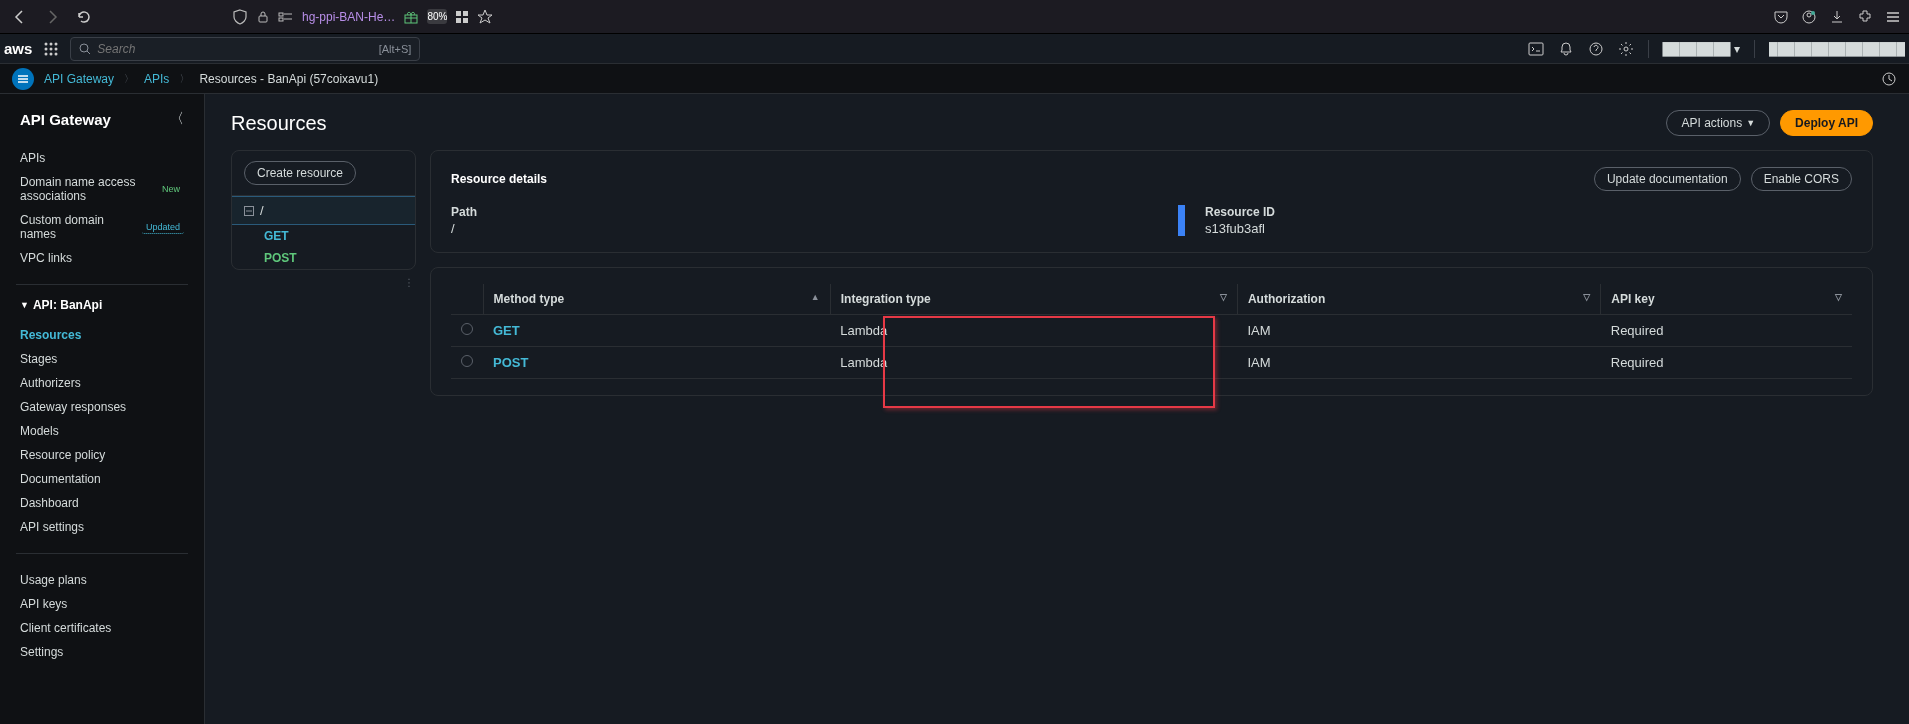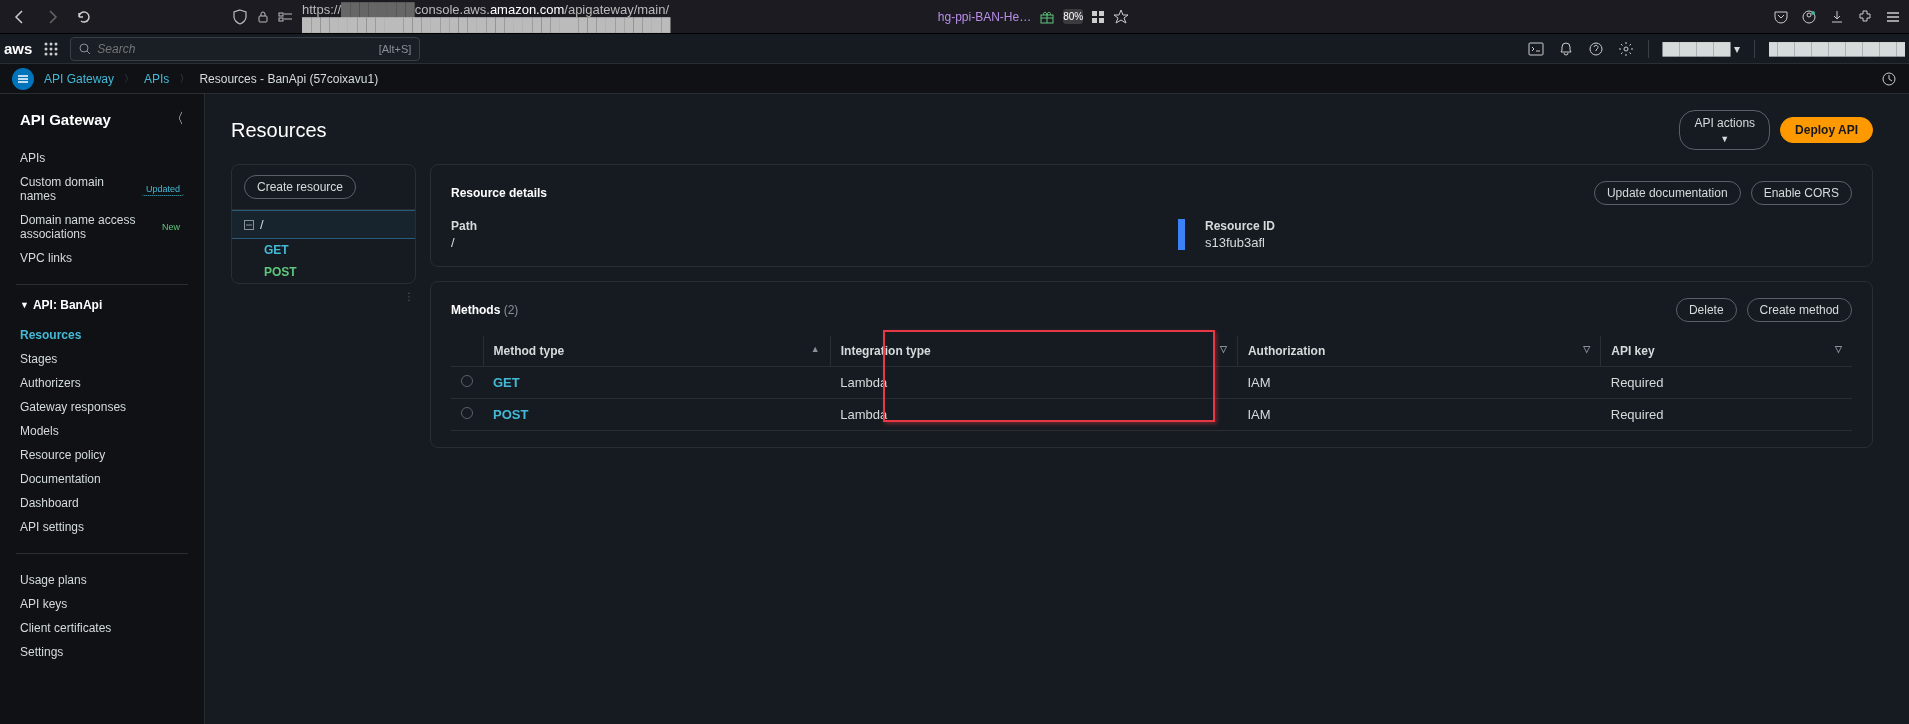--- a/index.html
+++ b/index.html
@@ -53,21 +53,21 @@
 .api-tree-header { padding: 5px 20px; color: #fff; font-size: 12px; font-weight: bold; display: flex; align-items: center; gap: 4px; cursor: pointer; }
 .tree-caret { font-size: 9px; }
 
 
 .content { flex: 1; display: flex; background: #161b22; }
 .content-title { color: #fff; font-size: 20px; font-weight: normal; }
 .header-actions { display: flex; gap: 10px; align-items: center; }
 
 .btn { padding: 5px 14px; border-radius: 16px; font-size: 12px; cursor: pointer; border: 1px solid transparent; display: inline-flex; align-items: center; gap: 4px; }
 .btn-primary { background: #ff9900; color: #16191f; font-weight: bold; border: 1px solid #ff9900; }
-.btn-outline { background: transparent; color: #d5dbdb; border: 1px solid #5a6069; flex-direction: column; }
+.btn-outline { background: transparent; color: #d5dbdb; border: 1px solid #5a6069; }
 .btn-sm { padding: 4px 12px; font-size: 12px; }
 
 .tree-box { border: 1px solid #2a2e33; border-radius: 8px; margin: 0 0 0 26px; overflow: hidden; }
 .tree-box-header { padding: 10px 12px; border-bottom: 1px solid #2a2e33; }
 .tree-root { padding: 6px 12px; background: #224a5a33; display: flex; align-items: center; gap: 6px; cursor: pointer; border-top: 1px solid #2a5a7a; border-bottom: 1px solid #2a5a7a; }
 .tree-method { padding: 4px 12px 4px 32px; font-size: 12px; cursor: pointer; }
 .tree-method.get { color: #44b9d6; font-weight: bold; }
 .tree-method.post { color: #5fc77b; font-weight: bold; }
 .resize-handle { color: #5a6069; font-size: 10px; }
 
@@ -130,23 +130,20 @@
         <rect x="3" y="6" width="8" height="6" rx="1" stroke="#bbb" fill="none"></rect>
         <path d="M5 6 V4 a2 2 0 0 1 4 0 V6" stroke="#bbb" fill="none"></path>
       </svg>
   </div>
   <div class="url-icon">
     <svg width="16" height="16" viewBox="0 0 16 16">
         <rect x="1" y="4" width="4" height="3" stroke="#bbb" fill="none"></rect>
         <rect x="1" y="9" width="4" height="3" stroke="#bbb" fill="none"></rect>
         <path d="M6 5h8M6 10h8" stroke="#bbb"></path>
       </svg>
-  </div>
-  <div class="url-text">
-    <span>https://</span><span style="color:#666">████████</span><span>console.aws.</span><span class="highlight">amazon.com</span><span>/apigateway/main/████████████████████████████████████████</span>
   </div>
   <span class="hg-text">hg-ppi-BAN-He…</span>
   <span style="color:#5fc77b">
     <svg width="16" height="16" viewBox="0 0 16 16">
         <rect x="2" y="6" width="12" height="8" stroke="#5fc77b" fill="none"></rect>
         <path d="M8 6v8M2 9h12M5 6c-2-3 3-4 3 0M11 6c2-3-3-4-3 0" stroke="#5fc77b" fill="none"></path>
       </svg>
   </span>
   <span class="zoom-badge">80%</span>
   <span>
@@ -272,26 +269,26 @@
   <div class="sidebar">
     <div class="sidebar-header">
       <span class="sidebar-title">API Gateway</span>
       <span class="collapse-caret">〈</span>
     </div>
     <div class="sidebar-section" id="sb-g1">
         <div class="sidebar-item">
           <span>APIs</span>
         </div>
         <div class="sidebar-item">
+          <span>Domain name access associations</span>
+          <span class="badge badge-new">New</span>
+        </div>
+        <div class="sidebar-item">
           <span>Custom domain names</span>
           <span class="badge badge-updated">Updated</span>
-        </div>
-        <div class="sidebar-item">
-          <span>Domain name access associations</span>
-          <span class="badge badge-new">New</span>
         </div>
         <div class="sidebar-item">
           <span>VPC links</span>
         </div>
       </div>
     <div class="sidebar-divider"></div>
     <div class="api-tree-header">
       <span class="tree-caret">▼</span>
       <span>API: BanApi</span>
     </div>
@@ -391,30 +388,20 @@
               <div class="detail-value">/</div>
             </div>
             <div class="detail-col">
               <div class="detail-label">Resource ID</div>
               <div class="detail-value">s13fub3afl</div>
             </div>
           </div>
         </div>
 
         <div class="card" style="position:relative;">
-          <div class="card-header">
-            <span class="card-title">
-              <span>Methods</span>
-              <span class="methods-count">(2)</span>
-            </span>
-            <div class="header-actions">
-              <button class="btn btn-outline btn-sm">Delete</button>
-              <button class="btn btn-outline btn-sm">Create method</button>
-            </div>
-          </div>
           <table>
             <thead>
               <tr>
                 <th style="width:30px"></th>
                 <th class="col-sep"><span>Method type</span><span class="sort">▲</span></th>
                 <th class="col-sep"><span>Integration type</span><span class="sort">▽</span></th>
                 <th class="col-sep"><span>Authorization</span><span class="sort">▽</span></th>
                 <th class="col-sep"><span>API key</span><span class="sort">▽</span></th>
               </tr>
             </thead>

